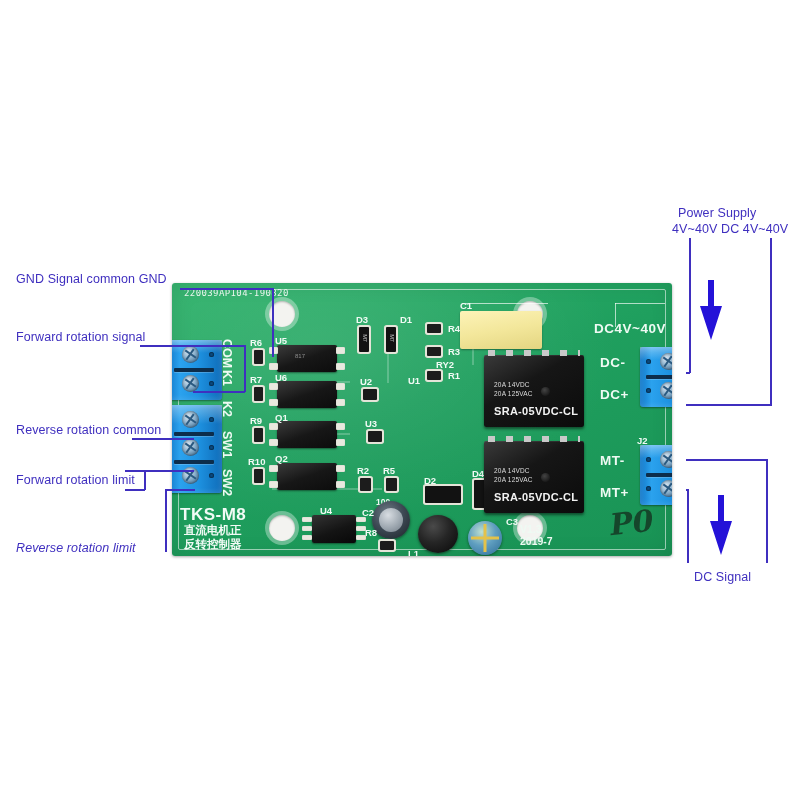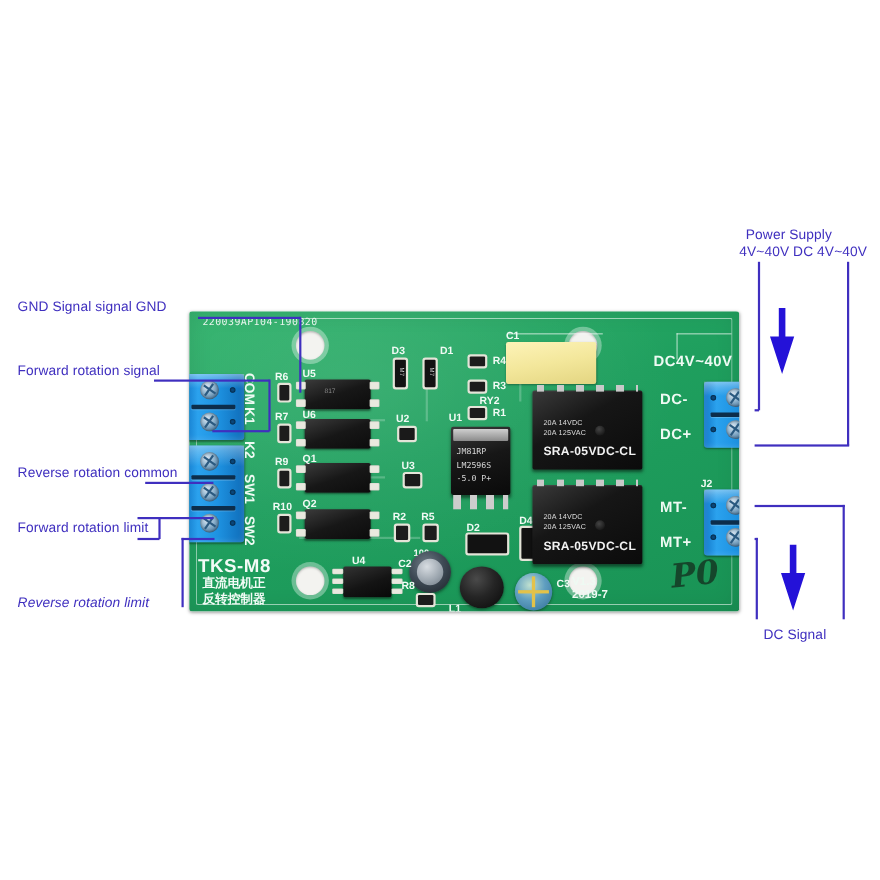--- a/index.html
+++ b/index.html
@@ -243,27 +243,20 @@
     <div class="trans" style="left:196px;top:148px;width:14px;height:11px;"></div>
     <div class="silkref" style="left:188px;top:93px;">U2</div>
     <div class="silkref" style="left:193px;top:135px;">U3</div>
 
     <div class="res" style="left:188px;top:195px;width:11px;height:13px;"></div>
     <div class="res" style="left:214px;top:195px;width:11px;height:13px;"></div>
     <div class="silkref" style="left:185px;top:182px;">R2</div>
     <div class="silkref" style="left:211px;top:182px;">R5</div>
     <div class="silkref" style="left:204px;top:214px;font-size:8.5px;">100</div>
 
-    <div class="to263" style="left:238px;top:105px;width:54px;height:62px;">
-      <div class="tab"></div>
-      <div class="legs"></div>
-      <div class="mk" style="left:5px;top:18px;">JM81RP</div>
-      <div class="mk" style="left:5px;top:30px;">LM2596S</div>
-      <div class="mk" style="left:5px;top:42px;">-5.0 P+</div>
-    </div>
     <div class="silkref" style="left:236px;top:92px;">U1</div>
 
     <div class="diode" style="left:253px;top:203px;width:36px;height:17px;"></div>
     <div class="silkref" style="left:252px;top:192px;">D2</div>
 
     <div class="diode" style="left:302px;top:197px;width:12px;height:28px;"></div>
     <div class="silkref" style="left:300px;top:185px;">D4</div>
 
     <div class="capyellow" style="left:288px;top:28px;width:82px;height:38px;"></div>
     <div class="silkref" style="left:288px;top:17px;">C1</div>
@@ -301,21 +294,21 @@
     <div class="res" style="left:208px;top:258px;width:14px;height:9px;"></div>
     <div class="silkref" style="left:193px;top:244px;">R8</div>
 
     <div class="inductor" style="left:246px;top:232px;width:40px;height:38px;"></div>
     <div class="silkref" style="left:236px;top:265px;">L1</div>
 
     <div class="trimpot" style="left:296px;top:238px;width:34px;height:34px;">
       <div class="cross"></div>
       <div class="cross2"></div>
     </div>
-    <div class="silkref" style="left:334px;top:243px;">C3</div>
+    <div class="silkref" style="left:334px;top:233px;">C3</div>
 
     <div class="silkver" style="left:348px;top:240px;">V1.3</div>
     <div class="silkver" style="left:348px;top:252px;">2019-7</div>
 
     <div class="handmark" style="left:438px;top:222px;">P0</div>
 
     <div class="silkport" style="left:422px;top:38px;">DC4V~40V</div>
     <div class="silkport" style="left:428px;top:72px;">DC-</div>
     <div class="silkport" style="left:428px;top:104px;">DC+</div>
     <div class="silkport" style="left:428px;top:170px;">MT-</div>
@@ -334,21 +327,21 @@
     <div class="term" style="left:468px;top:162px;width:52px;height:60px;">
       <div class="shade"></div>
       <div class="wirehole" style="left:6px;top:12px;"></div>
       <div class="screw" style="left:20px;top:6px;"></div>
       <div class="slot" style="left:6px;top:28px;width:40px;"></div>
       <div class="wirehole" style="left:6px;top:41px;"></div>
       <div class="screw" style="left:20px;top:35px;"></div>
     </div>
   </div>
 
-  <div class="callout" style="left:16px;top:272px;">GND Signal signal GND</div>
+  <div class="callout" style="left:16px;top:272px;">GND Signal common GND</div>
 
   <div class="ln h" style="left:180px;top:288px;width:93px;"></div>
   <div class="ln v" style="left:272px;top:288px;height:69px;"></div>
   <div class="ln h" style="left:272px;top:356px;width:-0px;"></div>
 
   <div class="callout" style="left:16px;top:330px;">Forward rotation signal</div>
   <div class="ln h" style="left:140px;top:345px;width:105px;"></div>
   <div class="ln v" style="left:244px;top:345px;height:47px;"></div>
   <div class="ln h" style="left:193px;top:391px;width:52px;"></div>
 

